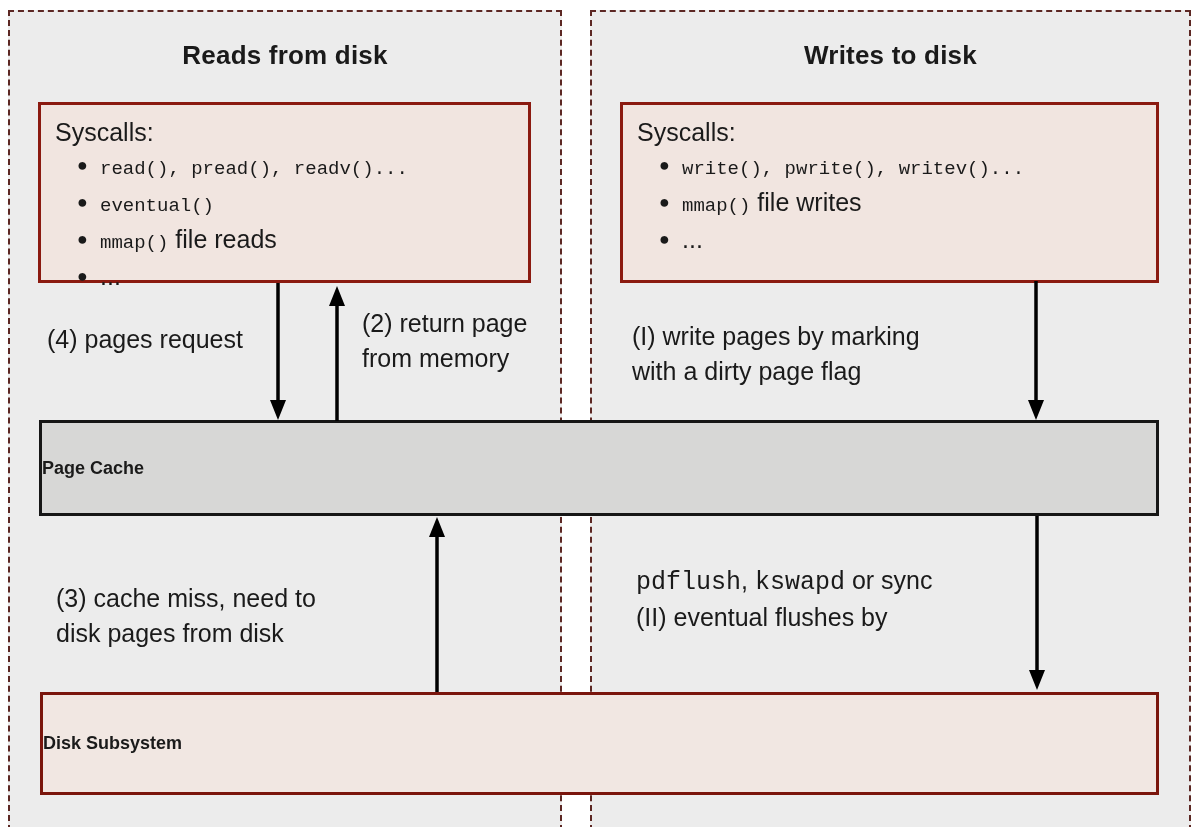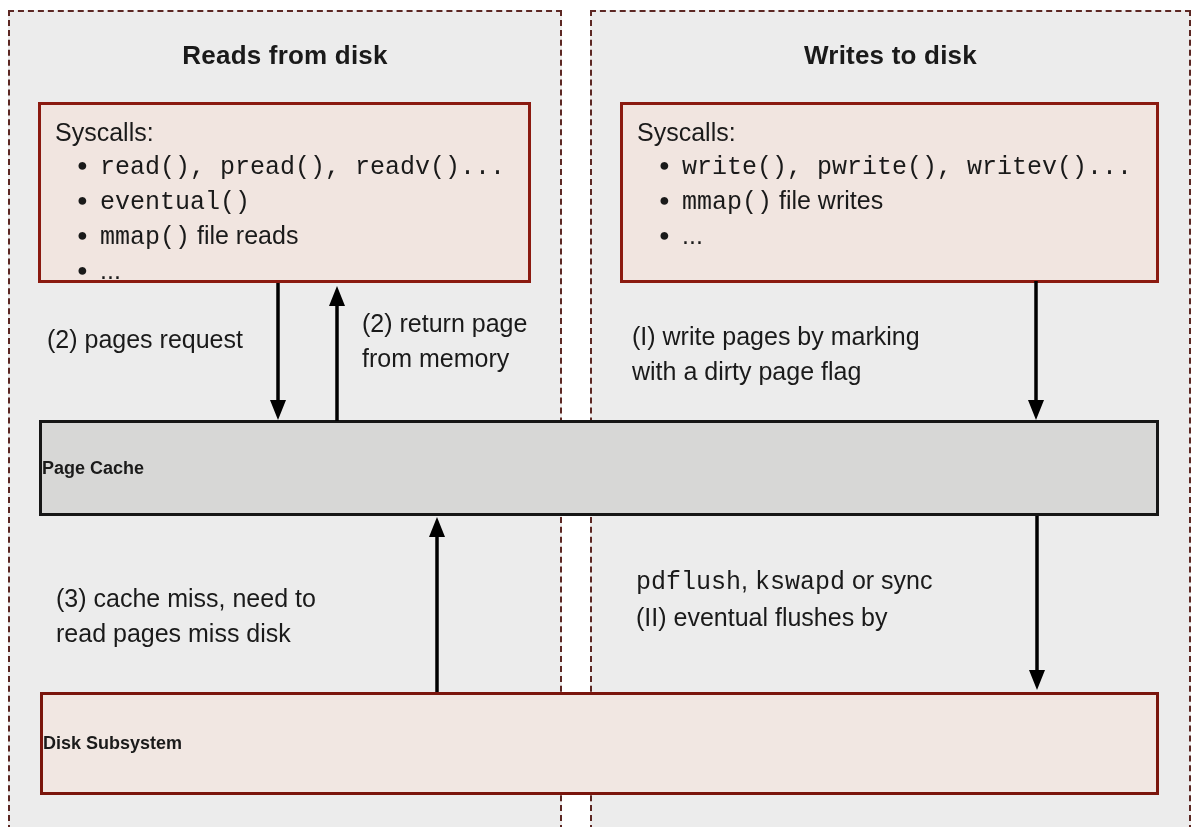--- a/index.html
+++ b/index.html
@@ -34,21 +34,21 @@
   .syscalls-box.writes{left:620px;top:102px;width:539px;height:181px;}
   .syscalls-heading{font-size:25px;line-height:34px;padding-left:14px;}
   .syscall-list{margin:0;padding:0;list-style:none;}
   .syscall-list .line{
     position:relative;padding-left:59px;line-height:33px;
     font-size:25px;white-space:nowrap;
   }
   .syscall-list .line::before{
     content:"\25CF";position:absolute;left:36px;top:0;font-size:18px;
   }
-  .mono{font-family:"Liberation Mono","DejaVu Sans Mono",monospace;font-size:25px;}
+  .mono{font-family:"Liberation Mono","DejaVu Sans Mono",monospace;font-size:19px;}
   .arrow-label .mono{font-size:25px;}
   .bar{
     position:absolute;box-sizing:border-box;z-index:2;
     display:flex;align-items:center;justify-content:flex-start;
     font-size:18px;font-weight:bold;
   }
   .bar.page-cache{
     left:39px;top:420px;width:1120px;height:96px;
     background:var(--cache-fill);border:3px solid var(--cache-border);
   }
@@ -126,32 +126,32 @@
       <line x1="437" y1="692" x2="437" y2="534"></line>
       <polygon points="437,517 429,537 445,537"></polygon>
     </g>
     <g>
       <line x1="1037" y1="516" x2="1037" y2="674"></line>
       <polygon points="1037,690 1029,670 1045,670"></polygon>
     </g>
   </svg>
 
   <div class="arrow-label lbl-pages-request">
-      <div class="line"><span>(2) pages request</span></div>
+      <div class="line"><span>(4) pages request</span></div>
     </div>
   <div class="arrow-label lbl-return-page">
       <div class="line"><span>(2) return page</span></div>
       <div class="line"><span>from memory</span></div>
     </div>
   <div class="arrow-label lbl-dirty-flag">
       <div class="line"><span>(I) write pages by marking</span></div>
       <div class="line"><span>with a dirty page flag</span></div>
     </div>
   <div class="arrow-label lbl-cache-miss">
       <div class="line"><span>(3) cache miss, need to</span></div>
-      <div class="line"><span>read pages miss disk</span></div>
+      <div class="line"><span>disk pages from disk</span></div>
     </div>
   <div class="arrow-label lbl-flush">
       <div class="line"><span class="mono">pdflush</span><span>, </span><span class="mono">kswapd</span><span> or sync</span></div>
       <div class="line"><span>(II) eventual flushes by</span></div>
     </div>
 
 </div>
 
 </body></html>

